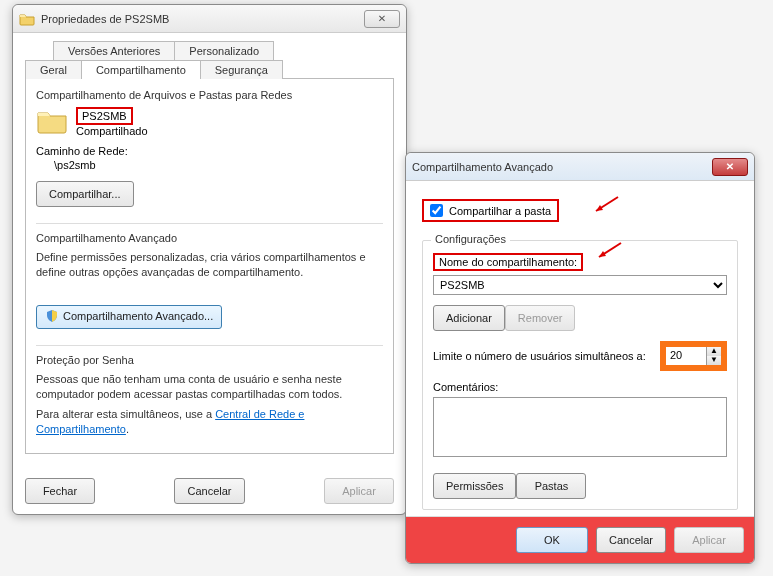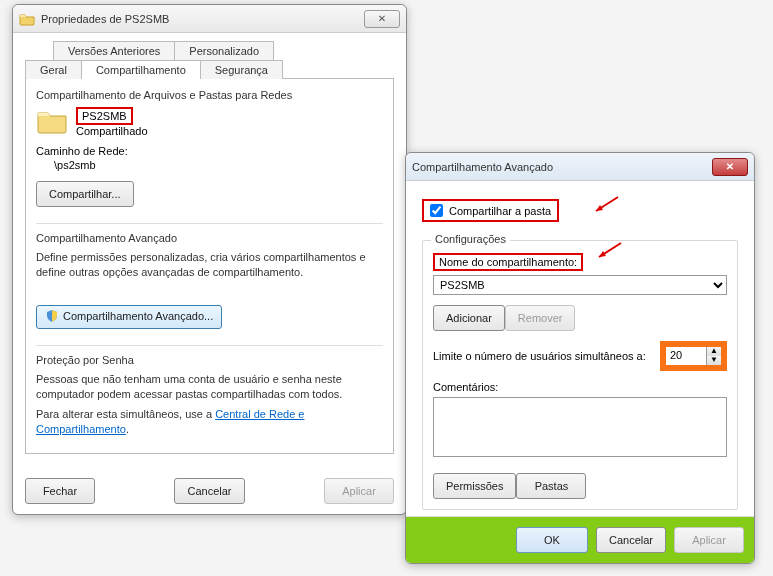--- a/index.html
+++ b/index.html
@@ -33,21 +33,21 @@
 .groupbox-label{position:absolute;top:-8px;left:8px;background:#fff;padding:0 4px;color:#333}
 .checkbox-row{display:flex;align-items:center;gap:6px}
 input[type=checkbox]{width:13px;height:13px}
 select.combo{width:100%;border:1px solid #999;padding:2px;background:#fff}
 .spinner{display:inline-flex;align-items:flex-start;border:6px solid #f97316}
 .spinner input{border:none;width:40px;text-align:left;padding:2px 4px;outline:none}
 .spinner .spins{display:flex;flex-direction:column;border-left:1px solid #999}
 .spinner .spins div{width:14px;height:9px;background:linear-gradient(#f5f5f5,#ddd);font-size:8px;text-align:center;line-height:8px;cursor:pointer}
 textarea.comments{width:100%;height:60px;border:1px solid #999;resize:none;padding:2px}
 .arrow{position:absolute;color:#d00;font-weight:bold;font-size:18px;pointer-events:none}
-.dlg-buttons{background:#84cc16;border-top:1px solid #ddd;padding:10px;display:flex;gap:8px;justify-content:flex-end;border-radius:0 0 5px 5px}
+.dlg-buttons{background:#ef4444;border-top:1px solid #ddd;padding:10px;display:flex;gap:8px;justify-content:flex-end;border-radius:0 0 5px 5px}
 </style>
 </head>
 <body>
 
 <div class="window" style="left:12px;top:4px;width:395px">
   <div class="titlebar">
     <span class="title-icon">
       <svg viewBox="0 0 16 16">
           <path fill="#f3d16a" stroke="#c8a02e" d="M1 4h5l1 2h8v7a1 1 0 0 1-1 1H2a1 1 0 0 1-1-1z"></path>
           <path fill="#fce9a8" d="M1 4h5l1 2H1z"></path>

